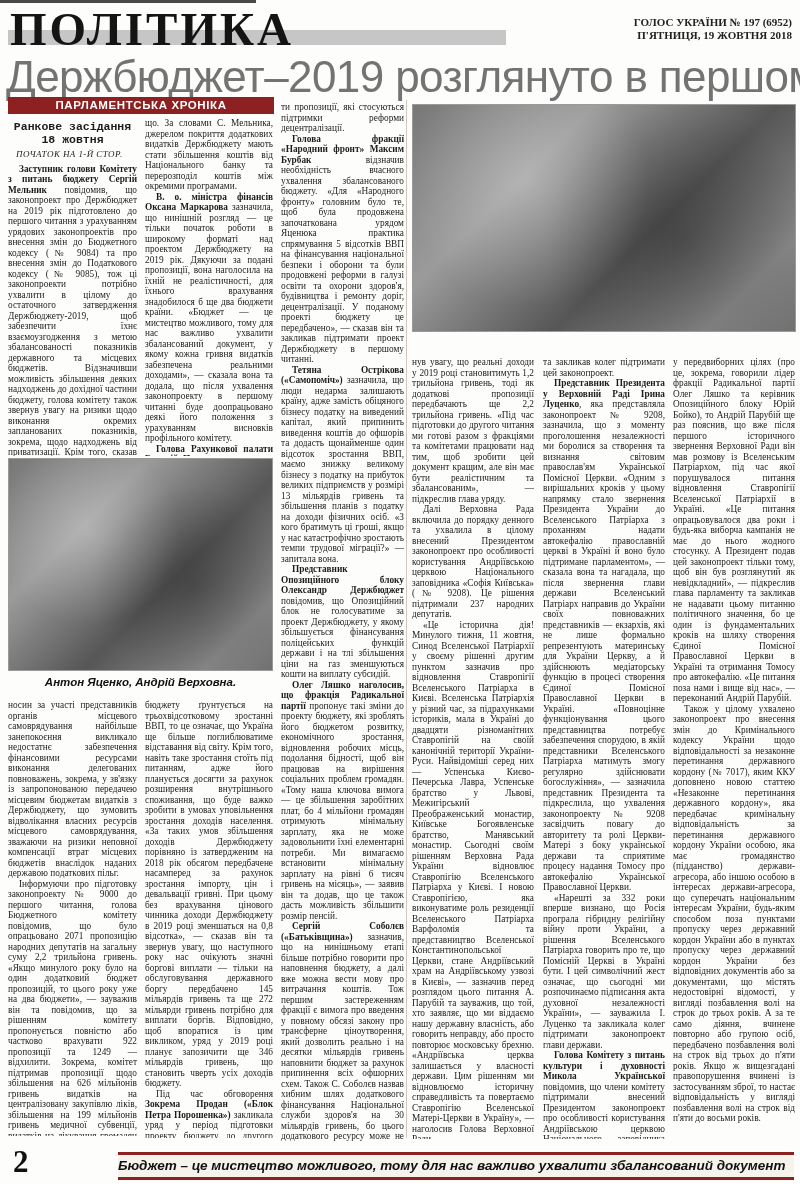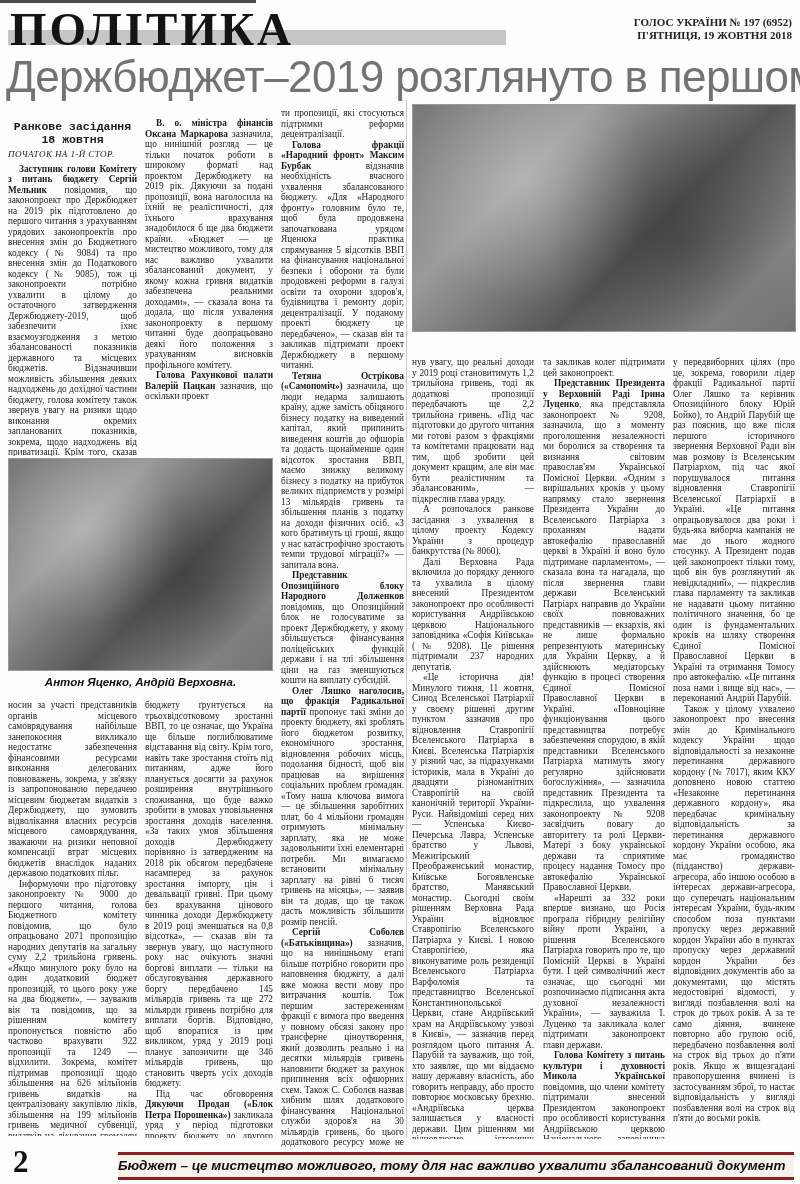--- a/index.html
+++ b/index.html
@@ -17,26 +17,26 @@
             color:#737373;white-space:nowrap;}
   
   .rubric{position:absolute;left:8px;top:97px;width:266px;height:17px;background:#8d2020;
           color:#fff;font-family:"Liberation Sans",sans-serif;font-weight:bold;font-size:11.5px;
           line-height:17px;text-align:center;letter-spacing:0.6px;}
   
   .col{position:absolute;font-size:9.3px;line-height:10.5px;overflow:hidden;}
   .col p{margin:0;text-align:justify;text-indent:11px;}
   .col p.ni{text-indent:0;}
   .subhead{font-weight:bold;font-size:11.5px;line-height:13px;text-align:center;margin:2px 0 3px;font-family:Liberation Mono, monospace;}
-  .note{font-style:italic;font-size:9px;letter-spacing:0.4px;margin:3px 0 4px;}
+  .note{font-style:italic;font-size:9px;letter-spacing:0.4px;margin:3px 8px 4px;}
   .c1t{left:8px;top:118px;width:129px;height:338px;}
   .c2t{left:145px;top:118px;width:128px;height:338px;}
   .c1b{left:8px;top:700px;width:129px;height:436px;}
   .c2b{left:145px;top:700px;width:128px;height:438px;}
-  .c3{left:281px;top:108px;width:123px;height:1043px;}
+  .c3{left:281px;top:102px;width:123px;height:1043px;}
   .c4{left:412px;top:357px;width:122px;height:782px;}
   .c5{left:543px;top:357px;width:122px;height:782px;}
   .c6{left:673px;top:357px;width:122px;height:782px;}
   .vrule{position:absolute;left:406px;top:100px;height:1038px;width:0;border-left:1px solid #cfc9bd;}
   
   .photo{position:absolute;background:
       radial-gradient(circle at 30% 35%, rgba(255,255,255,0.25), rgba(0,0,0,0) 40%),
       radial-gradient(circle at 70% 60%, rgba(0,0,0,0.25), rgba(0,0,0,0) 45%),
       linear-gradient(135deg,#777 0%,#9b9b9b 30%,#565656 60%,#8a8a8a 85%,#6f6f6f 100%);
       box-shadow:inset 0 0 0 1px #9a9a9a;}
@@ -64,64 +64,65 @@
   <div class="topstrip"></div>
   <div class="mast-band"></div>
   <div class="mast-title">ПОЛІТИКА</div>
   <div class="issue">
     <div>ГОЛОС УКРАЇНИ № 197 (6952)</div>
     <div>П'ЯТНИЦЯ, 19 ЖОВТНЯ 2018</div>
   </div>
 
   <div class="headline">Держбюджет–2019 розглянуто в першому читанні</div>
 
+  <div class="rubric">ПАРЛАМЕНТСЬКА ХРОНІКА</div>
 
   <div class="col c1t">
     <div class="subhead">
       <div>Ранкове засідання</div>
       <div>18 жовтня</div>
     </div>
     <div class="note">ПОЧАТОК НА 1-Й СТОР.</div>
     <div>
         <p><b>Заступник голови Комітету з питань бюджету Сергій Мельник</b> повідомив, що законопроект про Держбюджет на 2019 рік підготовлено до першого читання з урахуванням урядових законопроектів про внесення змін до Бюджетного кодексу (№ 9084) та про внесення змін до Податкового кодексу (№ 9085), тож ці законопроекти потрібно ухвалити в цілому до остаточного затвердження Держбюджету-2019, щоб забезпечити їхнє взаємоузгодження з метою збалансованості показників державного та місцевих бюджетів. Відзначивши можливість збільшення деяких надходжень до дохідної частини бюджету, голова комітету також звернув увагу на ризики щодо виконання окремих запланованих показників, зокрема, щодо надходжень від приватизації. Крім того, сказав голова комітету, під час розгляду питання міжбюджетних від-</p>
       </div>
   </div>
 
   <div class="col c2t">
+      <p class="ni">що. За словами С. Мельника, джерелом покриття додаткових видатків Держбюджету мають стати збільшення коштів від Національного банку та перерозподіл коштів між окремими програмами.</p>
       <p><b>В. о. міністра фінансів Оксана Маркарова</b> зазначила, що нинішній розгляд — це тільки початок роботи в широкому форматі над проектом Держбюджету на 2019 рік. Дякуючи за подані пропозиції, вона наголосила на їхній не реалістичності, для їхнього врахування знадобилося б ще два бюджети країни. «Бюджет — це мистецтво можливого, тому для нас важливо ухвалити збалансований документ, у якому кожна гривня видатків забезпечена реальними доходами», — сказала вона та додала, що після ухвалення законопроекту в першому читанні буде доопрацьовано деякі його положення з урахуванням висновків профільного комітету.</p>
       <p><b>Голова Рахункової палати Валерій Пацкан</b> зазначив, що оскільки проект</p>
     </div>
 
   <div class="photo ph1"></div>
   <div class="caption cap1">Антон Яценко, Андрій Верховна.</div>
 
   <div class="col c1b">
       <p class="ni">носин за участі представників органів місцевого самоврядування найбільше занепокоєння викликало недостатнє забезпечення фінансовими ресурсами виконання делегованих повноважень, зокрема, у зв'язку із запропонованою передачею місцевим бюджетам видатків з Держбюджету, що зумовить відволікання власних ресурсів місцевого самоврядування, зважаючи на ризики неповної компенсації втрат місцевих бюджетів внаслідок наданих державою податкових пільг.</p>
       <p>Інформуючи про підготовку законопроекту № 9000 до першого читання, голова Бюджетного комітету повідомив, що було опрацьовано 2071 пропозицію народних депутатів на загальну суму 2,2 трильйона гривень. «Якщо минулого року було на один додатковий бюджет пропозицій, то цього року уже на два бюджети», — зауважив він та повідомив, що за рішенням комітету пропонується повністю або частково врахувати 922 пропозиції та 1249 — відхилити. Зокрема, комітет підтримав пропозиції щодо збільшення на 626 мільйонів гривень видатків на централізовану закупівлю ліків, збільшення на 199 мільйонів гривень медичної субвенції, видатків на лікування громадян за кордоном на 200 мільйонів гривень, збільшення на 200 мільйонів гривень субвенції місцевим бюджетам на формування інфраструктури то-</p>
     </div>
   <div class="col c2b">
       <p class="ni">бюджету ґрунтується на трьохвідсотковому зростанні ВВП, то це означає, що Україна ще більше поглиблюватиме відставання від світу. Крім того, навіть таке зростання стоїть під питанням, адже його планується досягти за рахунок розширення внутрішнього споживання, що буде важко зробити в умовах уповільнення зростання доходів населення. «За таких умов збільшення доходів Держбюджету порівняно із затвердженим на 2018 рік обсягом передбачене насамперед за рахунок зростання імпорту, цін і девальвації гривні. При цьому без врахування цінового чинника доходи Держбюджету в 2019 році зменшаться на 0,8 відсотка», — сказав він та звернув увагу, що наступного року нас очікують значні боргові виплати — тільки на обслуговування державного боргу передбачено 145 мільярдів гривень та ще 272 мільярди гривень потрібно для виплати боргів. Відповідно, щоб впоратися із цим викликом, уряд у 2019 році планує запозичити ще 346 мільярдів гривень, що становить чверть усіх доходів бюджету.</p>
-      <p>Під час обговорення <b>Дякуючи Продан («Блок Петра Порошенка»)</b> закликала уряд у період підготовки проекту бюджету до другого читання зустрітися із представниками місцевого самоврядування та врахува-</p>
+      <p>Під час обговорення <b>Зокрема Продан («Блок Петра Порошенка»)</b> закликала уряд у період підготовки проекту бюджету до другого читання зустрітися із представниками місцевого самоврядування та врахува-</p>
     </div>
   <div class="col c3">
       <p class="ni">ти пропозиції, які стосуються підтримки реформи децентралізації.</p>
       <p><b>Голова фракції «Народний фронт» Максим Бурбак</b> відзначив необхідність вчасного ухвалення збалансованого бюджету. «Для «Народного фронту» головним було те, щоб була продовжена започаткована урядом Яценюка практика спрямування 5 відсотків ВВП на фінансування національної безпеки і оборони та були продовжені реформи в галузі освіти та охорони здоров'я, будівництва і ремонту доріг, децентралізації. У поданому проекті бюджету це передбачено», — сказав він та закликав підтримати проект Держбюджету в першому читанні.</p>
       <p><b>Тетяна Острікова («Самопоміч»)</b> зазначила, що люди недарма залишають країну, адже замість обіцяного бізнесу податку на виведений капітал, який припинить виведення коштів до офшорів та додасть щонайменше один відсоток зростання ВВП, маємо знижку великому бізнесу з податку на прибуток великих підприємств у розмірі 13 мільярдів гривень та збільшення планів з податку на доходи фізичних осіб. «З кого братимуть ці гроші, якщо у нас катастрофічно зростають темпи трудової міграції?» — запитала вона.</p>
-      <p><b>Представник Опозиційного блоку Народного Долженков</b> повідомив, що Опозиційний блок не голосуватиме за проект Держбюджету, у якому збільшується фінансування поліцейських функцій держави і на тлі збільшення ціни на газ зменшуються кошти на виплату субсидій.</p>
+      <p><b>Представник Опозиційного блоку Олександр Держбюджет</b> повідомив, що Опозиційний блок не голосуватиме за проект Держбюджету, у якому збільшується фінансування поліцейських функцій держави і на тлі збільшення ціни на газ зменшуються кошти на виплату субсидій.</p>
       <p><b>Олег Ляшко наголосив, що фракція Радикальної партії</b> пропонує такі зміни до проекту бюджету, які зроблять його бюджетом розвитку, економічного зростання, відновлення робочих місць, подолання бідності, щоб він працював на вирішення соціальних проблем громадян. «Тому наша ключова вимога — це збільшення заробітних плат, бо 4 мільйони громадян отримують мінімальну зарплату, яка не може задовольнити їхні елементарні потреби. Ми вимагаємо встановити мінімальну зарплату на рівні 6 тисяч гривень на місяць», — заявив він та додав, що це також дасть можливість збільшити розмір пенсій.</p>
       <p><b>Сергій Соболєв («Батьківщина»)</b> зазначив, що на нинішньому етапі більше потрібно говорити про наповнення бюджету, а далі вже можна вести мову про витрачання коштів. Тож першим застереженням фракції є вимога про введення у повному обсязі закону про трансферне ціноутворення, який дозволить реально і на десятки мільярдів гривень наповнити бюджет за рахунок припинення всіх офшорних схем. Також С. Соболєв назвав хибним шлях додаткового фінансування Національної служби здоров'я на 30 мільярдів гривень, бо цього додаткового ресурсу може не виявитися, та закликав до поетапного переходу до страхової медицини.</p>
     </div>
 
   <div class="vrule"></div>
 
   <div class="photo ph2"></div>
 
   <div class="col c4">
       <p class="ni">нув увагу, що реальні доходи у 2019 році становитимуть 1,2 трильйона гривень, тоді як додаткові пропозиції передбачають ще 2,2 трильйона гривень. «Під час підготовки до другого читання ми готові разом з фракціями та комітетами працювати над тим, щоб зробити цей документ кращим, але він має бути реалістичним та збалансованим», — підкреслив глава уряду.</p>
-      <p>А розпочалося ранкове засідання з ухвалення в цілому проекту Кодексу України з процедур банкрутства (№ 8060).</p>
       <p>Далі Верховна Рада включила до порядку денного та ухвалила в цілому внесений Президентом законопроект про особливості користування Андріївською церквою Національного заповідника «Софія Київська» (№ 9208). Це рішення підтримали 237 народних депутатів.</p>
       <p>«Це історична дія! Минулого тижня, 11 жовтня, Синод Вселенської Патріархії у своєму рішенні другим пунктом зазначив про відновлення Ставропігії Вселенського Патріарха в Києві. Вселенська Патріархія у різний час, за підрахунками істориків, мала в Україні до двадцяти різноманітних Ставропігій на своїй канонічній території України-Руси. Найвідоміші серед них — Успенська Києво-Печерська Лавра, Успенське братство у Львові, Межигірський Преображенський монастир, Київське Богоявленське братство, Манявський монастир. Сьогодні своїм рішенням Верховна Рада України відновлює Ставропігію Вселенського Патріарха у Києві. І новою Ставропігією, яка виконуватиме роль резиденції Вселенського Патріарха Варфоломія та представництво Вселенської Константинопольської Церкви, стане Андріївський храм на Андріївському узвозі в Києві», — зазначив перед розглядом цього питання А. Парубій та зауважив, що той, хто заявляє, що ми віддаємо нашу державну власність, або говорить неправду, або просто повторює московську брехню. «Андріївська церква залишається у власності держави. Цим рішенням ми відновлюємо історичну справедливість та повертаємо Ставропігію Вселенської Матері-Церкви в Україну», — наголосив Голова Верховної Ради</p>
     </div>
   <div class="col c5">
       <p class="ni">та закликав колег підтримати цей законопроект.</p>
       <p><b>Представник Президента у Верховній Раді Ірина Луценко</b>, яка представляла законопроект № 9208, зазначила, що з моменту проголошення незалежності ми боролися за створення та визнання світовим православ'ям Української Помісної Церкви. «Одним з вирішальних кроків у цьому напрямку стало звернення Президента України до Вселенського Патріарха з проханням надати автокефалію православній церкві в Україні й воно було підтримане парламентом», — сказала вона та нагадала, що після звернення глави держави Вселенський Патріарх направив до України своїх повноважних представників — екзархів, які не лише формально репрезентують материнську для України Церкву, а й здійснюють медіаторську функцію в процесі створення Єдиної Помісної Православної Церкви в Україні. «Повноцінне функціонування цього представництва потребує забезпечення спорудою, в якій представники Вселенського Патріарха матимуть змогу регулярно здійснювати богослужіння», — зазначила представник Президента та підкреслила, що ухвалення законопроекту № 9208 засвідчить повагу до авторитету та ролі Церкви-Матері з боку української держави та сприятиме процесу надання Томосу про автокефалію Української Православної Церкви.</p>
       <p>«Нарешті за 332 роки вперше визнано, що Росія програла гібридну релігійну війну проти України, а рішення Вселенського Патріарха говорить про те, що Помісній Церкві в Україні бути. І цей символічний жест означає, що сьогодні ми розпочинаємо підписання акта духовної незалежності України», — зауважила І. Луценко та закликала колег підтримати законопроект глави держави.</p>
       <p><b>Голова Комітету з питань культури і духовності Микола Української</b> повідомив, що члени комітету підтримали внесений Президентом законопроект про особливості користування Андріївською церквою Національного заповідника «Софія Київська» та рекомендували ухвалити його за основу та в цілому.</p>
     </div>
 

